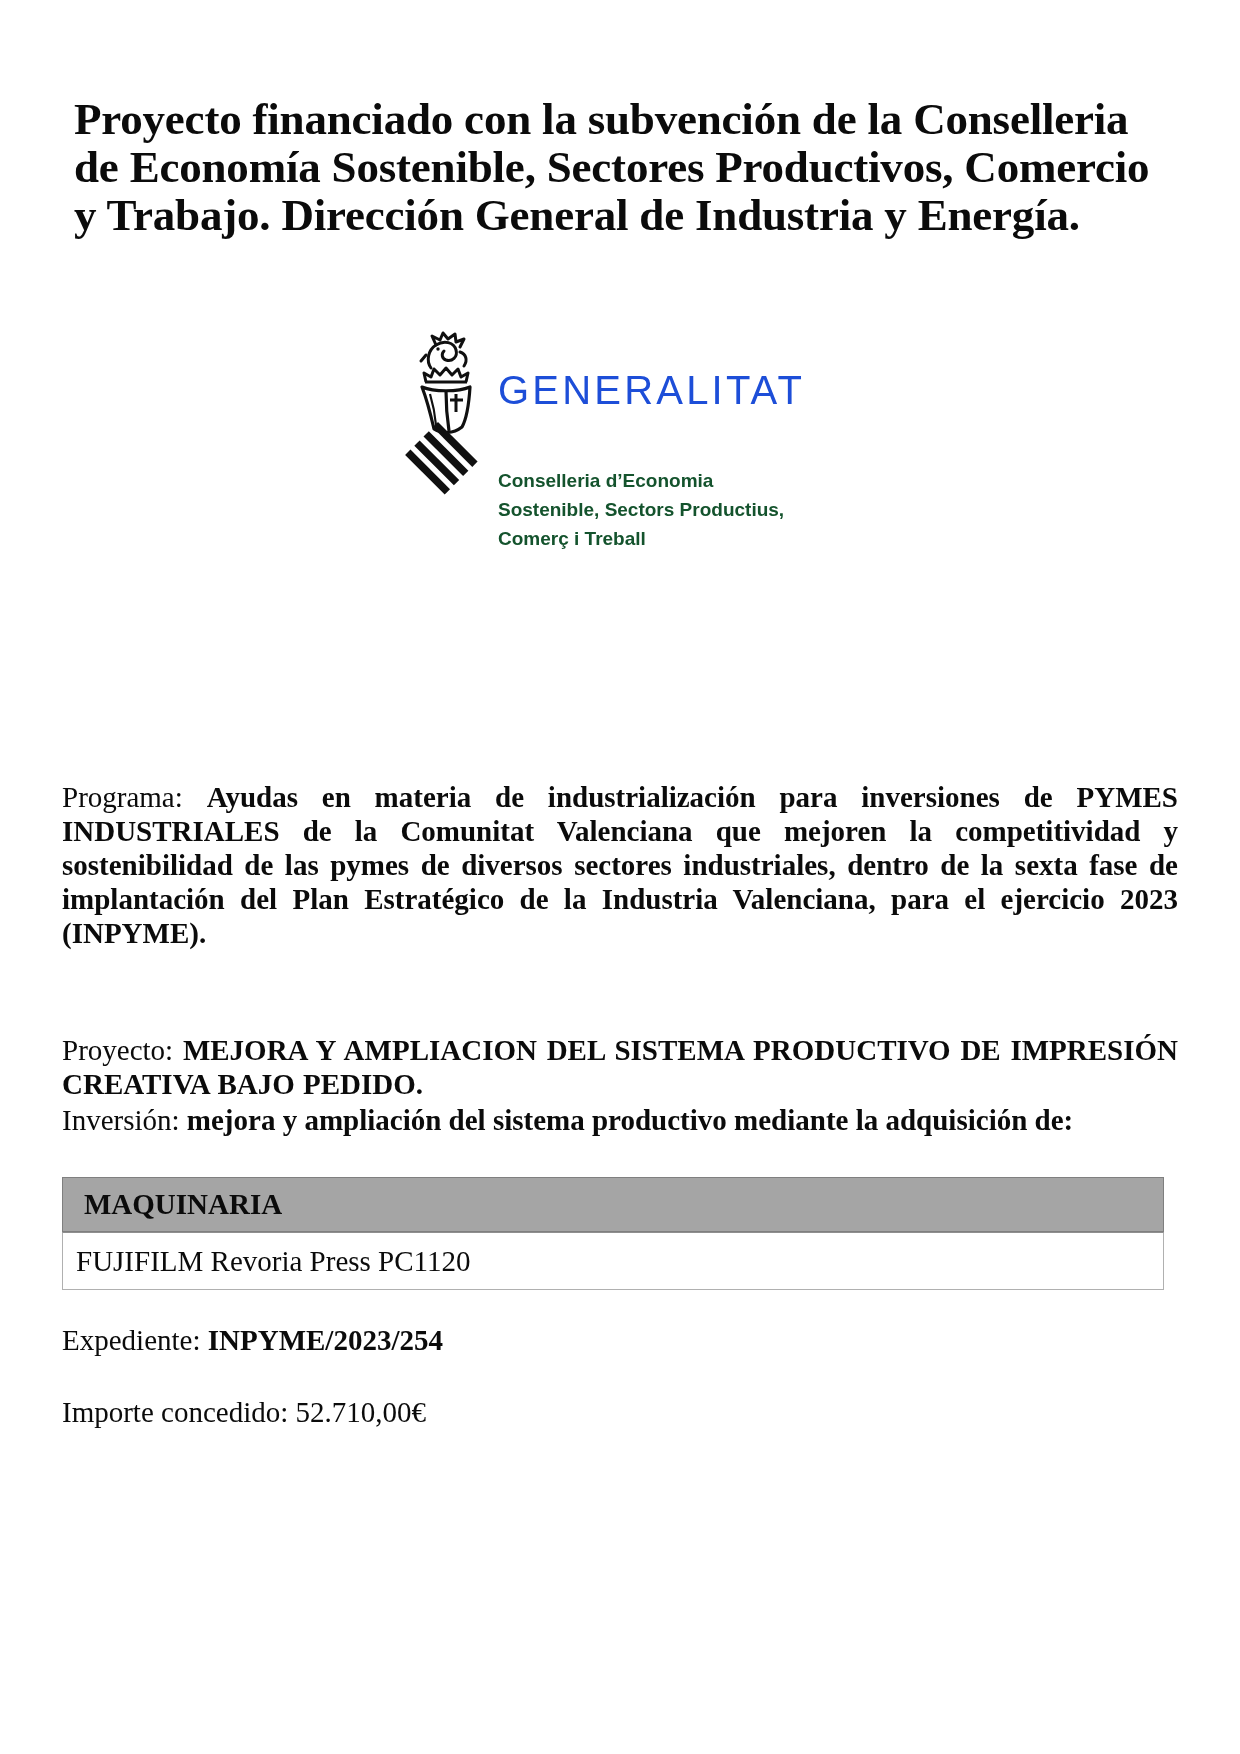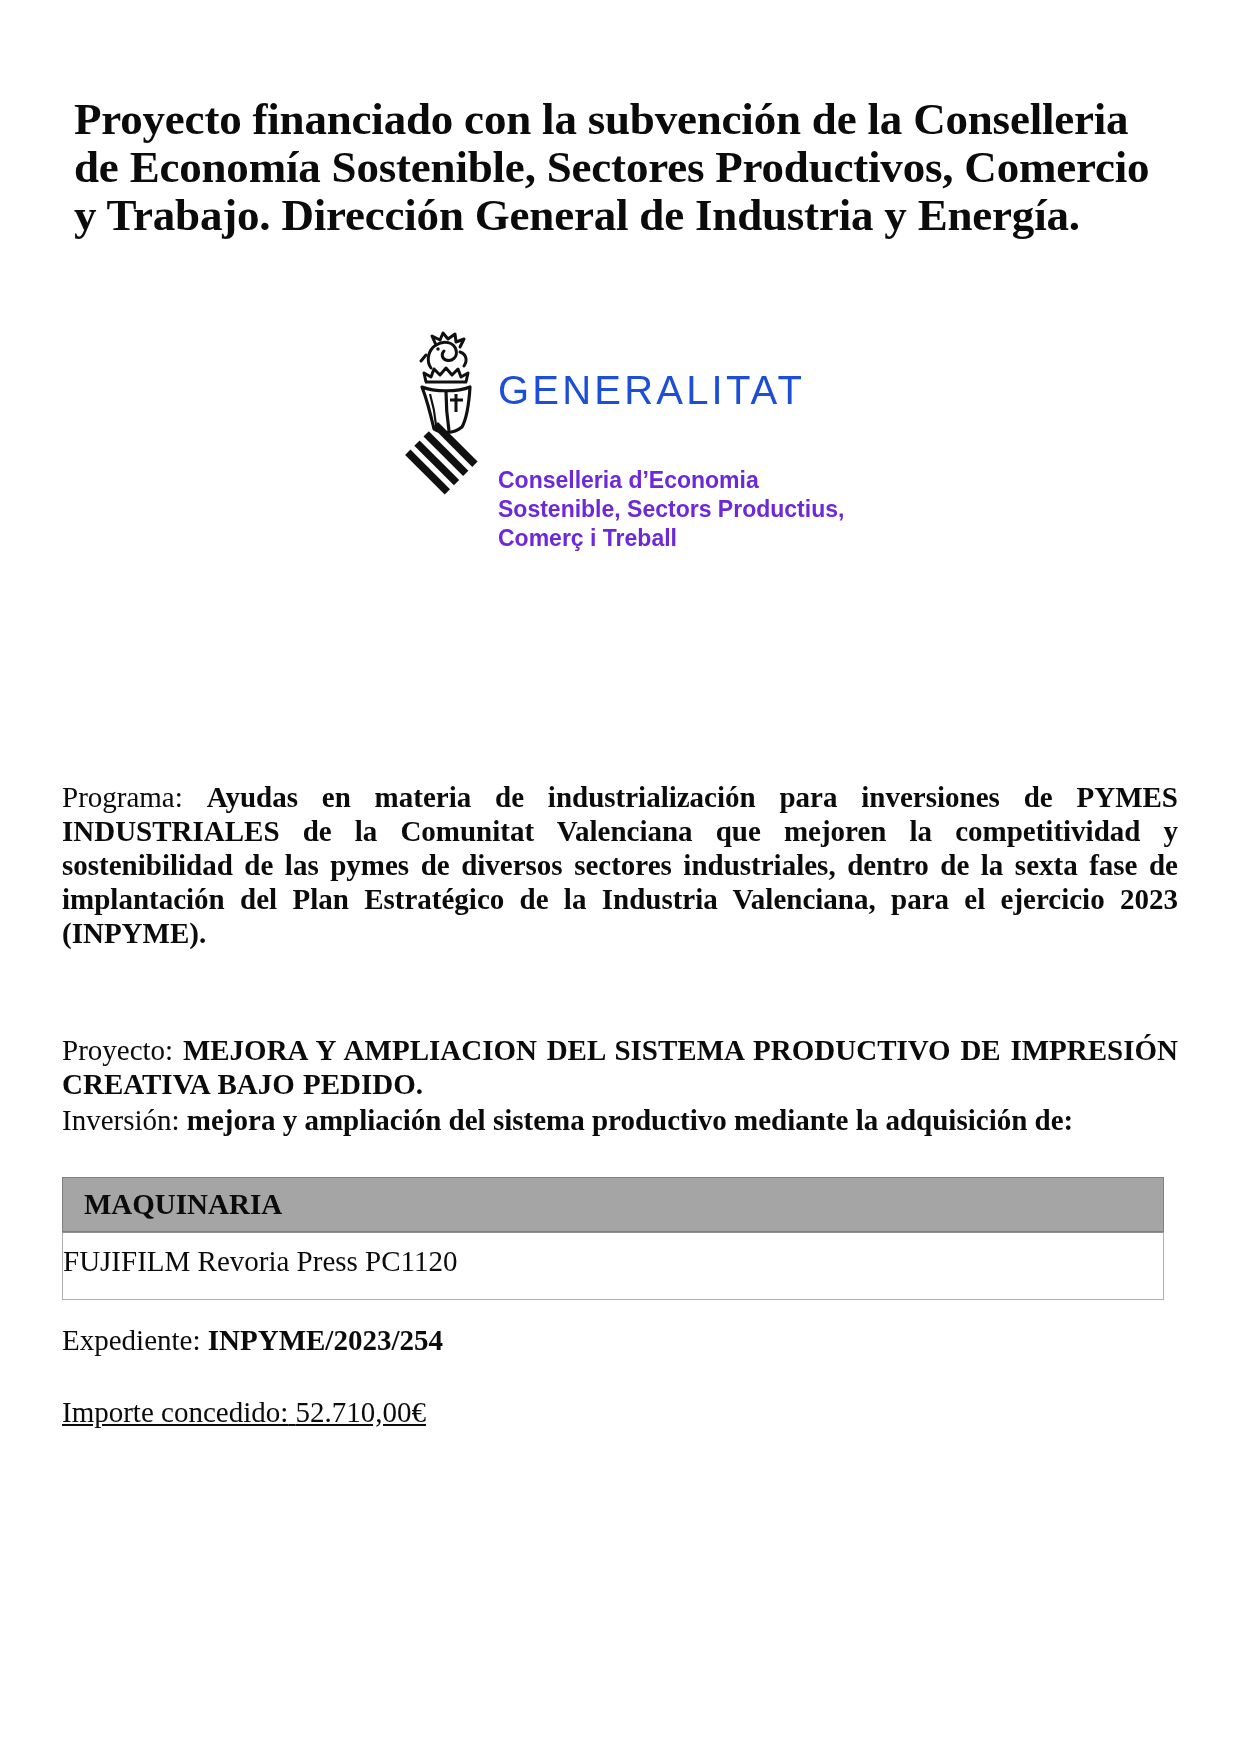--- a/index.html
+++ b/index.html
@@ -22,56 +22,57 @@
   .emblem{position:absolute;top:0;left:0;}
   .gv-name{
     position:absolute;top:36px;left:98px;
     font-family:"Liberation Sans","DejaVu Sans",sans-serif;
     font-size:40px;line-height:48px;letter-spacing:3.2px;
     color:#1d4ed8;white-space:nowrap;
   }
   .gv-dept{
     position:absolute;top:136px;left:98px;
     font-family:"Liberation Sans","DejaVu Sans",sans-serif;
-    font-size:23px;line-height:29px;font-weight:bold;
-    color:#6d28d9;white-space:nowrap;
+    font-size:19px;line-height:29px;font-weight:bold;
+    color:#14532d;white-space:nowrap;
   }
   
   .para{
     position:absolute;left:62px;width:1116px;margin:0;
     font-size:29px;line-height:34px;
     text-align:justify;
   }
   .para b{font-weight:bold;}
   .lead{font-size:40px;line-height:52px;}
   .p-beneficiary{top:636px;}
   .p-program{top:780px;}
   .p-project{top:996px;word-spacing:1px;margin-top:37px;}
   .p-investment{top:1103px;}
   .p-file{top:1323px;text-align:left;}
-  .p-amount{top:1395px;text-align:left;text-decoration:underline;}
+  .p-amount{top:1395px;text-align:left;}
   
   .machinery-table{
     position:absolute;top:1177px;left:62px;width:1102px;
     font-size:29px;
   }
   .machinery-table .thead{
     box-sizing:border-box;
     height:55px;line-height:53px;
     background:#a5a5a5;
     border:1px solid #7f7f7f;
     font-weight:bold;
     padding-left:21px;
   }
   .machinery-table .trow{
     box-sizing:border-box;
-    height:68px;line-height:56px;
+    height:58px;line-height:56px;
     background:#ffffff;
     border:1px solid #b0b0b0;
     border-top:1px solid #8f8f8f;
+    padding-left:13px;
   }
 </style>
 </head>
 <body>
 
 <div class="page">
 
   <h1 class="doc-title">Proyecto financiado con la subvención de la Conselleria de Economía Sostenible, Sectores Productivos, Comercio y Trabajo. Dirección General de Industria y Energía.</h1>
 
   <div class="logo">

